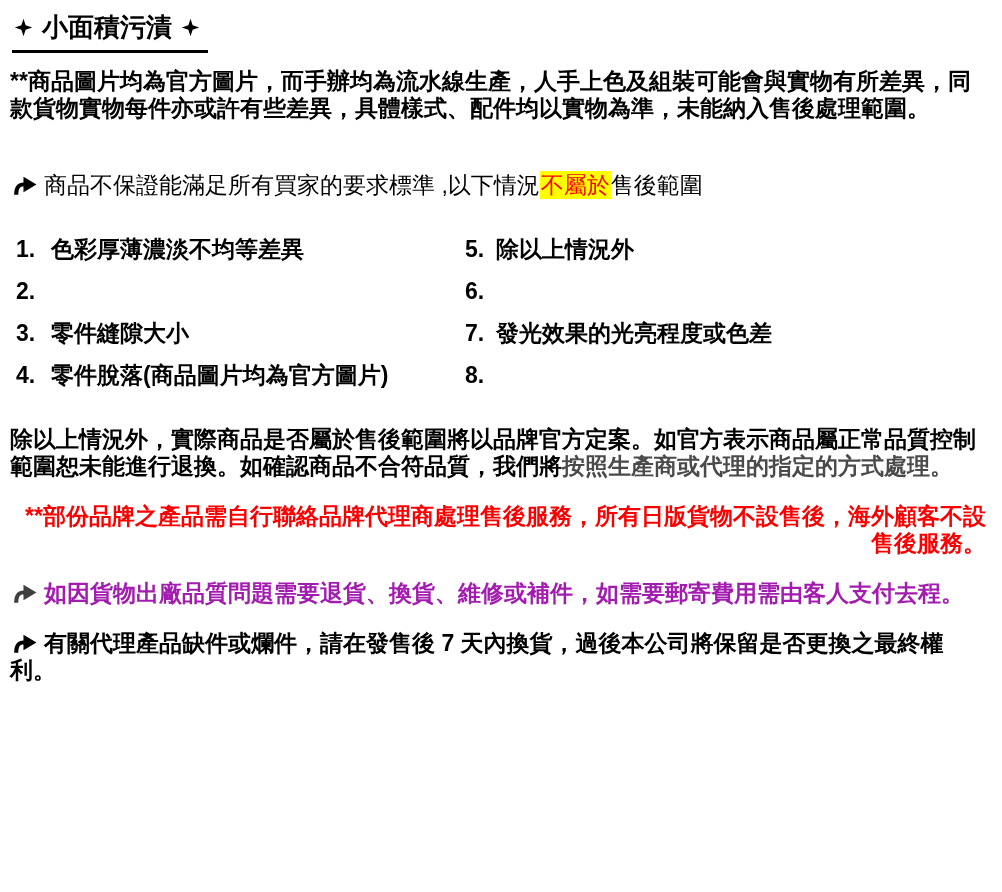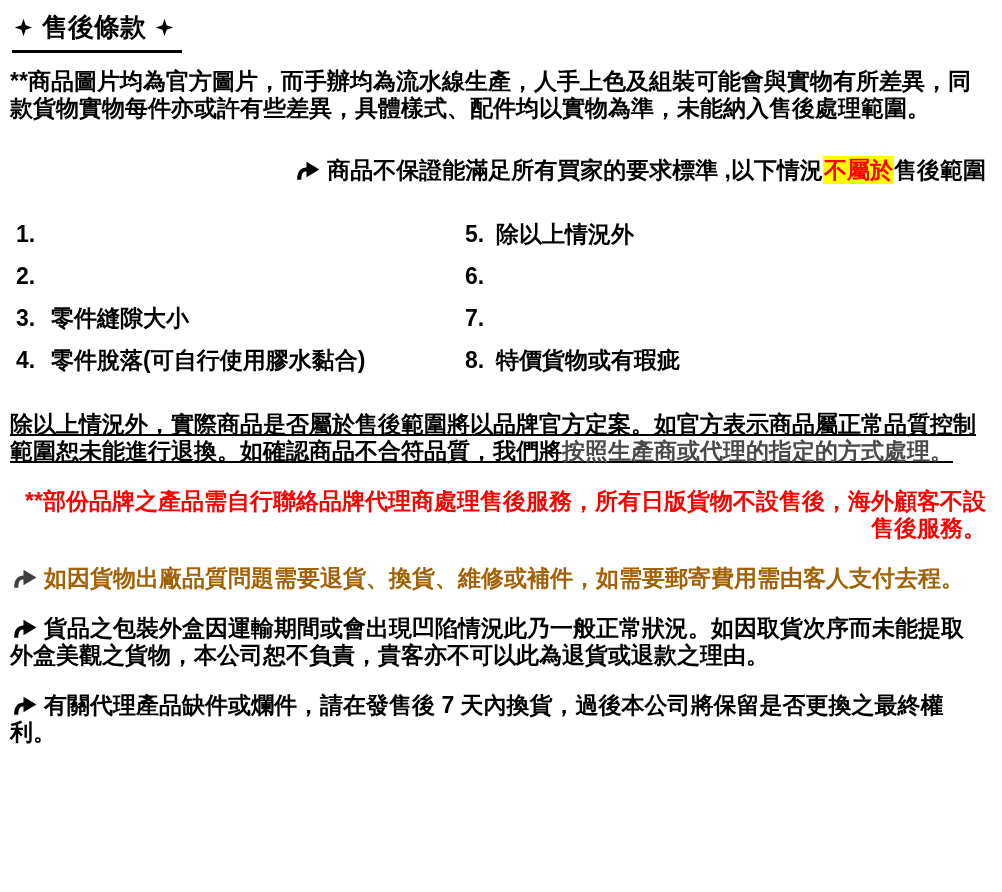--- a/index.html
+++ b/index.html
@@ -6,114 +6,110 @@
   body{font-family:"Liberation Sans","DejaVu Sans",sans-serif;}
   .page{box-sizing:border-box;width:1002px;height:892px;padding:10px 16px 0 10px;overflow:hidden;background:#fff;color:#000;}
 
   .title{font-size:26px;font-weight:700;margin-left:2px;}
   .title-inner{display:inline-flex;align-items:center;gap:9px;border-bottom:3px solid #000;padding:0 8px 5px 2px;}
   .star{width:19px;height:19px;display:inline-block;}
 
   .para{font-size:23px;font-weight:700;line-height:27px;letter-spacing:0px;}
   .p-intro{margin-top:15px;}
 
-  .notice{margin-top:31px;font-size:23px;font-weight:700;line-height:34px;text-align:right;}
+  .notice{margin-top:46px;font-size:23px;font-weight:400;line-height:34px;}
   .hl{background:#ffff00;color:#fa0000;padding:1px 1px;}
 
   .arrow{width:28px;height:23px;display:inline-block;vertical-align:-3px;margin-right:6px;}
 
   .list{margin-top:26px;display:flex;}
   .col-left{width:455px;}
   .col-right{flex:1;}
   .item{display:flex;font-size:23px;font-weight:700;line-height:42px;}
   .col-left .num{width:41px;padding-left:6px;box-sizing:border-box;}
   .col-right .num{width:31px;box-sizing:border-box;}
 
-  .p-decision{margin-top:30px;text-decoration:underline;}
+  .p-decision{margin-top:30px;}
   .gray{color:#4a4a4a;}
   .p-red{margin-top:6px;color:#fa0000;text-align:right;}
-  .p-shipping{margin-top:6px;color:#a16207;}
+  .p-shipping{margin-top:6px;color:#a21caf;}
   .p-packaging{margin-top:5px;}
   .p-exchange{margin-top:0px;}
 </style>
 </head>
 <body>
 
 <div class="page">
 
   <div class="title">
     <span class="title-inner">
       <svg class="star" viewBox="0 0 24 24">
           <path d="M12 1 L14.7 9.3 L23 12 L14.7 14.7 L12 23 L9.3 14.7 L1 12 L9.3 9.3 Z" fill="#000"></path>
         </svg>
-      <span>售後條款</span>
+      <span>小面積污漬</span>
       <svg class="star" viewBox="0 0 24 24">
           <path d="M12 1 L14.7 9.3 L23 12 L14.7 14.7 L12 23 L9.3 14.7 L1 12 L9.3 9.3 Z" fill="#000"></path>
         </svg>
     </span>
   </div>
 
   <p class="para p-intro">**商品圖片均為官方圖片，而手辦均為流水線生產，人手上色及組裝可能會與實物有所差異，同款貨物實物每件亦或許有些差異，具體樣式、配件均以實物為準，未能納入售後處理範圍。</p>
 
   <p class="notice">
     <svg class="arrow" viewBox="0 0 27 22">
         <path d="M4 21 C4 12 8 9 13 9 L13 3.5 L25.5 11 L13 18.5 L13 13 C10 13 8 14.5 8 21 Z" fill="#000"></path>
       </svg><span>商品不保證能滿足所有買家的要求標準 ,以下情況</span><span class="hl">不屬於</span><span>售後範圍</span>
   </p>
 
   <div class="list">
     <div class="col-left">
       <div class="item">
           <span class="num">1.</span>
+          <span>色彩厚薄濃淡不均等差異</span>
         </div>
       <div class="item">
           <span class="num">2.</span>
         </div>
       <div class="item">
           <span class="num">3.</span>
           <span>零件縫隙大小</span>
         </div>
       <div class="item">
           <span class="num">4.</span>
-          <span>零件脫落(可自行使用膠水黏合)</span>
+          <span>零件脫落(商品圖片均為官方圖片)</span>
         </div>
     </div>
     <div class="col-right">
       <div class="item">
           <span class="num">5.</span>
           <span>除以上情況外</span>
         </div>
       <div class="item">
           <span class="num">6.</span>
         </div>
       <div class="item">
           <span class="num">7.</span>
+          <span>發光效果的光亮程度或色差</span>
         </div>
       <div class="item">
           <span class="num">8.</span>
-          <span>特價貨物或有瑕疵</span>
         </div>
     </div>
   </div>
 
   <p class="para p-decision"><span>除以上情況外，實際商品是否屬於售後範圍將以品牌官方定案。如官方表示商品屬正常品質控制範圍恕未能進行退換。如確認商品不合符品質，我們將</span><span class="gray">按照生產商或代理的指定的方式處理。</span></p>
 
   <p class="para p-red">**部份品牌之產品需自行聯絡品牌代理商處理售後服務，所有日版貨物不設售後，海外顧客不設售後服務。</p>
 
   <p class="para p-shipping">
     <svg class="arrow" viewBox="0 0 27 22">
         <path d="M4 21 C4 12 8 9 13 9 L13 3.5 L25.5 11 L13 18.5 L13 13 C10 13 8 14.5 8 21 Z" fill="#3f3f3f"></path>
       </svg><span>如因貨物出廠品質問題需要退貨、換貨、維修或補件，如需要郵寄費用需由客人支付去程。</span>
   </p>
 
-  <p class="para p-packaging">
-    <svg class="arrow" viewBox="0 0 27 22">
-        <path d="M4 21 C4 12 8 9 13 9 L13 3.5 L25.5 11 L13 18.5 L13 13 C10 13 8 14.5 8 21 Z" fill="#000"></path>
-      </svg><span>貨品之包裝外盒因運輸期間或會出現凹陷情況此乃一般正常狀況。如因取貨次序而未能提取外盒美觀之貨物，本公司恕不負責，貴客亦不可以此為退貨或退款之理由。</span>
-  </p>
 
   <p class="para p-exchange">
     <svg class="arrow" viewBox="0 0 27 22">
         <path d="M4 21 C4 12 8 9 13 9 L13 3.5 L25.5 11 L13 18.5 L13 13 C10 13 8 14.5 8 21 Z" fill="#000"></path>
       </svg><span>有關代理產品缺件或爛件，請在發售後 7 天內換貨，過後本公司將保留是否更換之最終權利。</span>
   </p>
 
 </div>
 
 </body></html>

